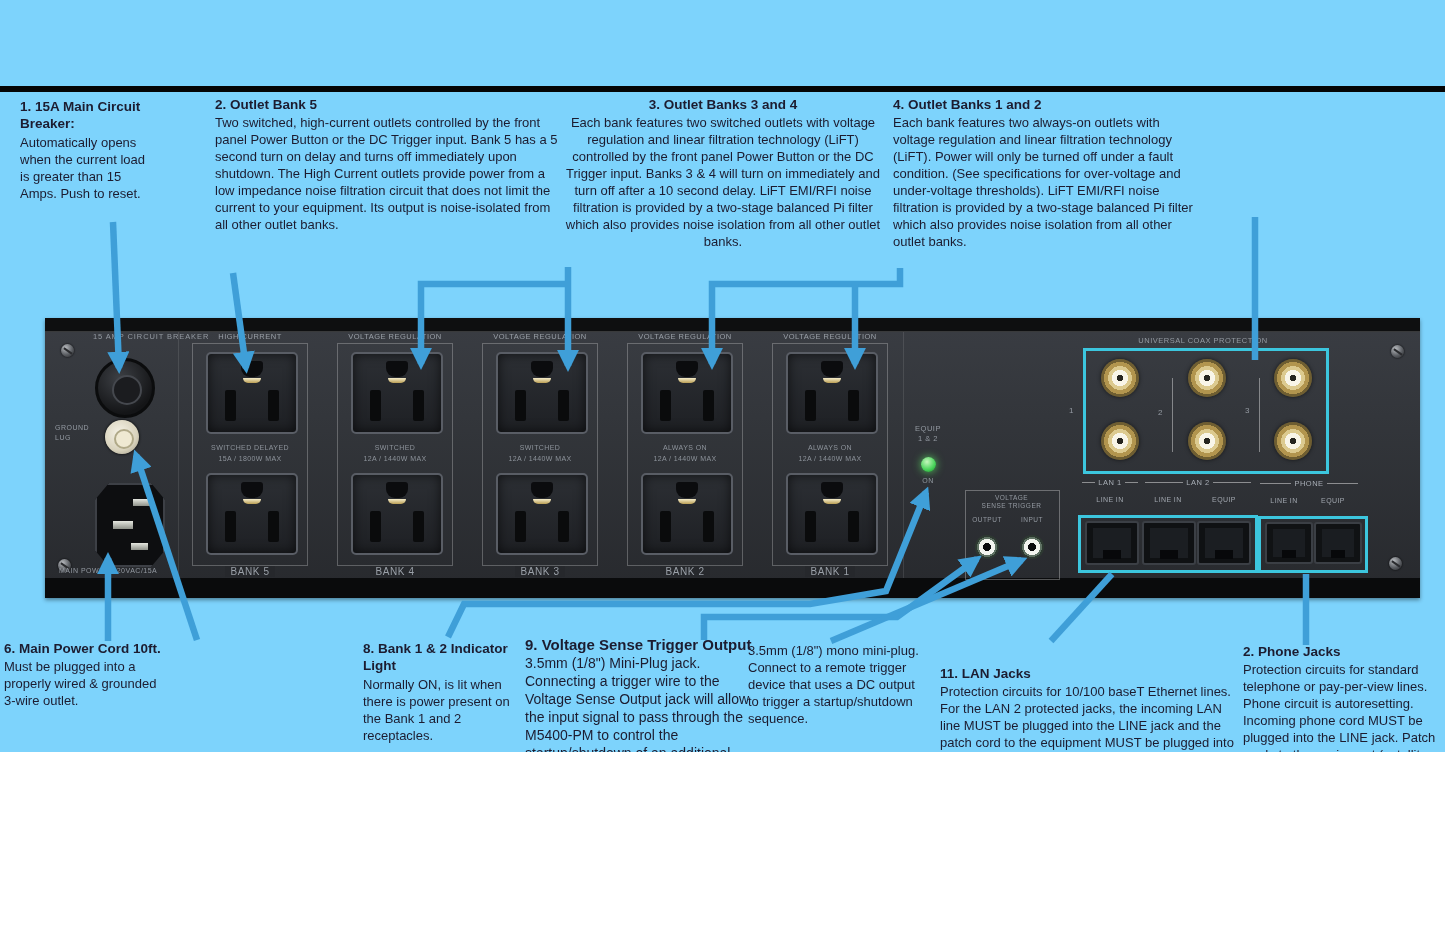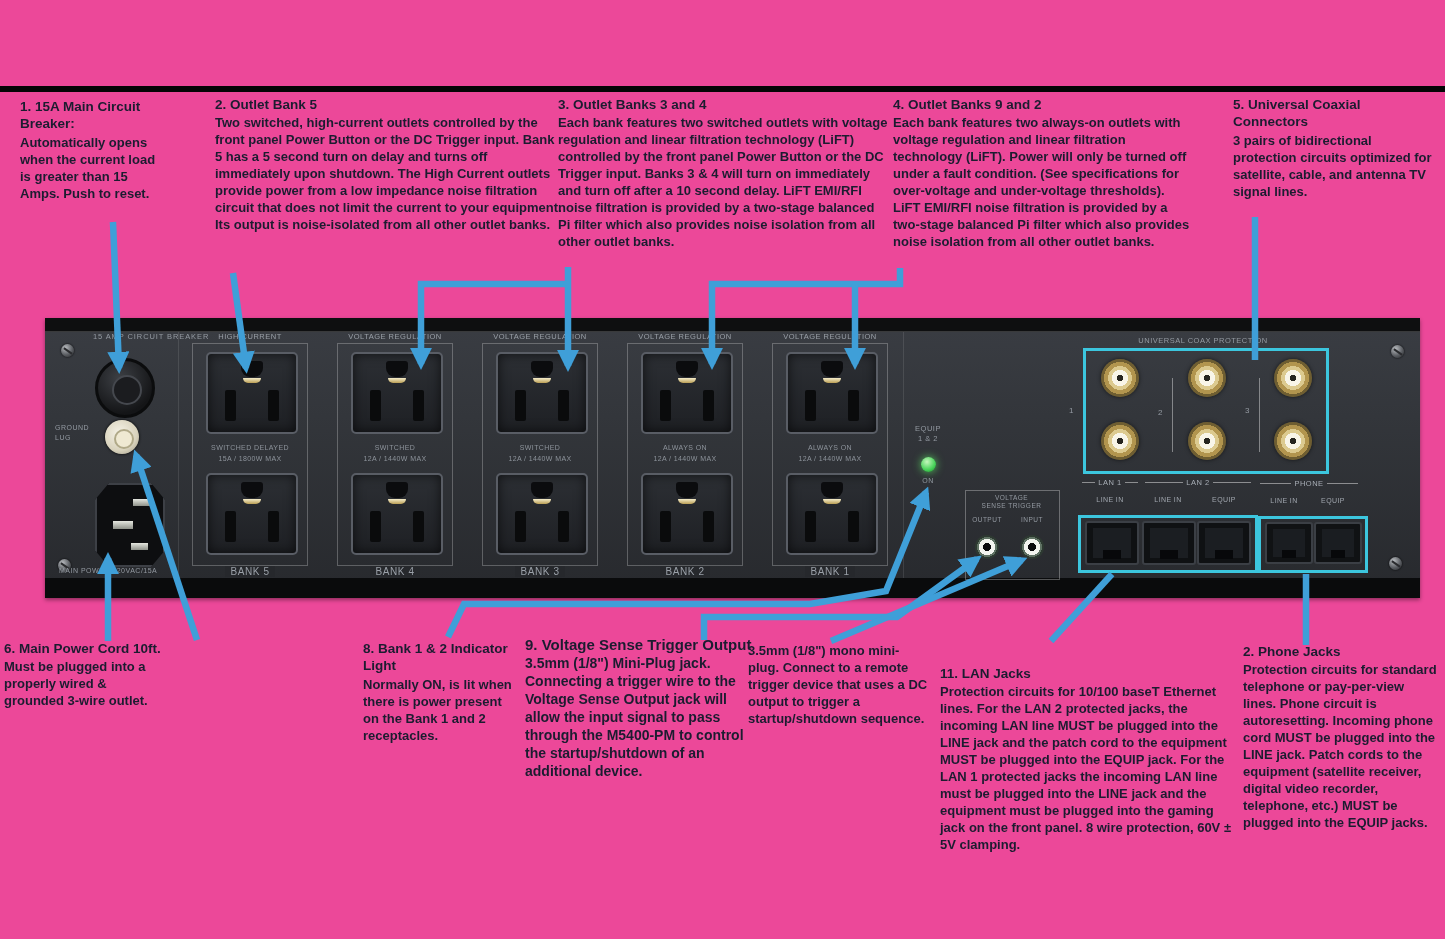--- a/index.html
+++ b/index.html
@@ -1,23 +1,23 @@
 <!DOCTYPE html>
 <html><head>
 <meta charset="utf-8">
 <style>
   html,body{margin:0;padding:0;background:#ffffff;}
-  .page{position:relative;width:1445px;height:939px;background:#ec4899;overflow:hidden;
+  .page{position:relative;width:1445px;height:752px;background:#7dd3fc;overflow:hidden;
         font-family:"Liberation Sans",sans-serif;}
   .top-rule{position:absolute;left:0;top:86px;width:1445px;height:6px;background:#050505;}
 
   
   .tb{position:absolute;color:#1c1c30;}
   .tb h4{margin:0 0 1px 0;font-size:13.5px;font-weight:bold;line-height:1.28;}
-  .tb p{margin:0;font-size:13px;line-height:1.31;font-weight:bold;}
+  .tb p{margin:0;font-size:13px;line-height:1.31;}
   .tb.lg h4{font-size:15px;line-height:1.22;}
   .tb.lg p{font-size:14px;line-height:1.28;}
 
   
   .panel{position:absolute;left:45px;top:318px;width:1375px;height:280px;
          background:linear-gradient(#3a3d43 0%,#33363b 35%,#27292d 100%);
          box-shadow:0 2px 4px rgba(0,0,0,.4);}
   .panel-top{position:absolute;left:0;top:0;width:100%;height:13px;background:#0e0f10;border-bottom:1px solid rgba(255,255,255,.18);}
   .panel-bottom{position:absolute;left:0;bottom:0;width:100%;height:20px;background:#0a0b0c;}
   .seam{position:absolute;top:14px;bottom:20px;width:1px;background:rgba(255,255,255,.10);}
@@ -92,31 +92,27 @@
   <div class="top-rule"></div>
 
   <div class="tb" style="left:20px;top:98px;width:137px;">
     <h4>1. 15A Main Circuit Breaker:</h4>
     <p>Automatically opens when the current load is greater than 15 Amps. Push to reset.</p>
   </div>
   <div class="tb" style="left:215px;top:96px;width:348px;">
     <h4>2. Outlet Bank 5</h4>
     <p>Two switched, high-current outlets controlled by the front panel Power Button or the DC Trigger input. Bank 5 has a 5 second turn on delay and turns off immediately upon shutdown. The High Current outlets provide power from a low impedance noise filtration circuit that does not limit the current to your equipment. Its output is noise-isolated from all other outlet banks.</p>
   </div>
-  <div class="tb" style="left:558px;top:96px;width:330px;">
+  <div class="tb" style="left:558px;top:96px;width:330px;text-align:center;">
     <h4>3. Outlet Banks 3 and 4</h4>
     <p>Each bank features two switched outlets with voltage regulation and linear filtration technology (LiFT) controlled by the front panel Power Button or the DC Trigger input. Banks 3 &amp; 4 will turn on immediately and turn off after a 10 second delay. LiFT EMI/RFI noise filtration is provided by a two-stage balanced Pi filter which also provides noise isolation from all other outlet banks.</p>
   </div>
   <div class="tb" style="left:893px;top:96px;width:300px;">
-    <h4>4. Outlet Banks 9 and 2</h4>
+    <h4>4. Outlet Banks 1 and 2</h4>
     <p>Each bank features two always-on outlets with voltage regulation and linear filtration technology (LiFT). Power will only be turned off under a fault condition. (See specifications for over-voltage and under-voltage thresholds). LiFT EMI/RFI noise filtration is provided by a two-stage balanced Pi filter which also provides noise isolation from all other outlet banks.</p>
-  </div>
-  <div class="tb" style="left:1233px;top:96px;width:200px;">
-    <h4>5. Universal Coaxial Connectors</h4>
-    <p>3 pairs of bidirectional protection circuits optimized for satellite, cable, and antenna TV signal lines.</p>
   </div>
 
   <div class="panel">
     <div class="panel-top"></div>
     <div class="panel-bottom"></div>
     <div class="seam" style="left:133px;"></div>
     <div class="seam" style="left:858px;"></div>
     <div class="screw" style="left:16px;top:26px;"></div>
     <div class="screw" style="left:13px;top:241px;"></div>
     <div class="screw" style="left:1346px;top:27px;"></div>

